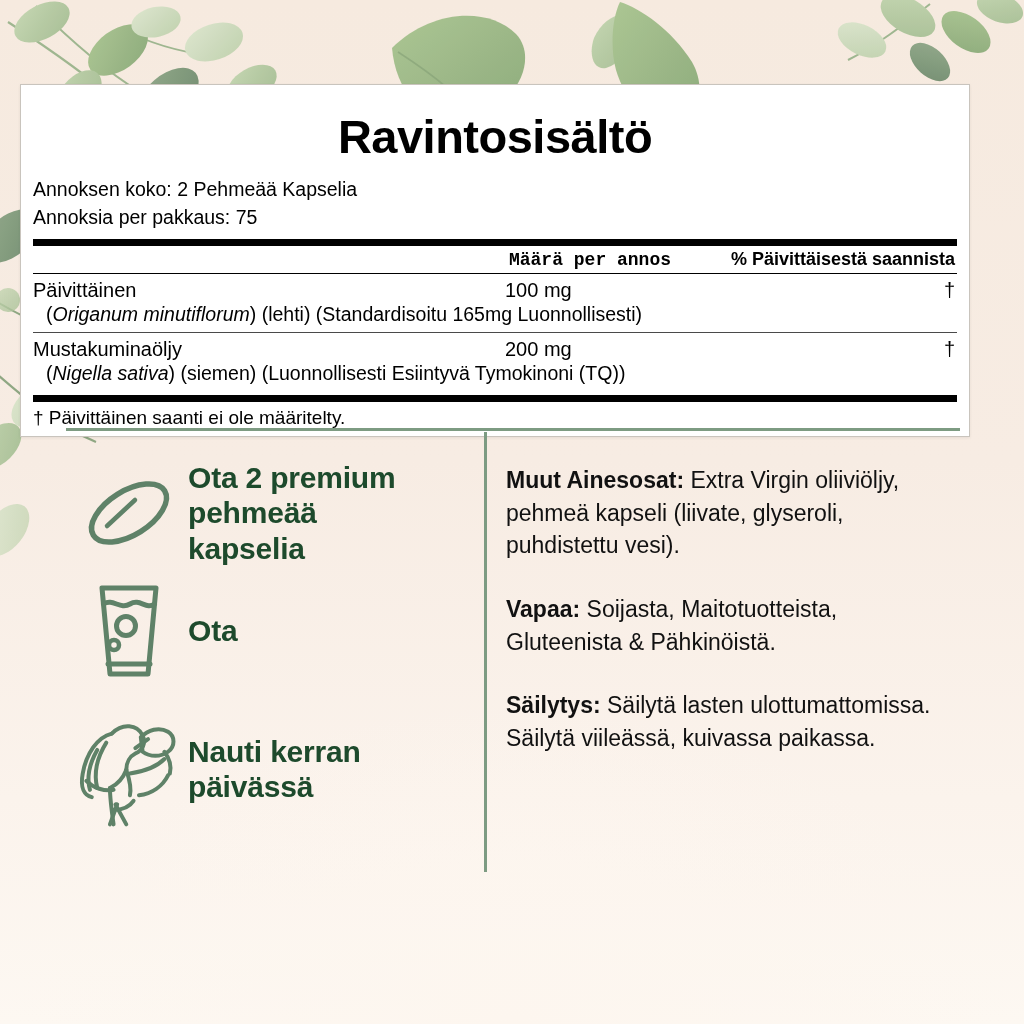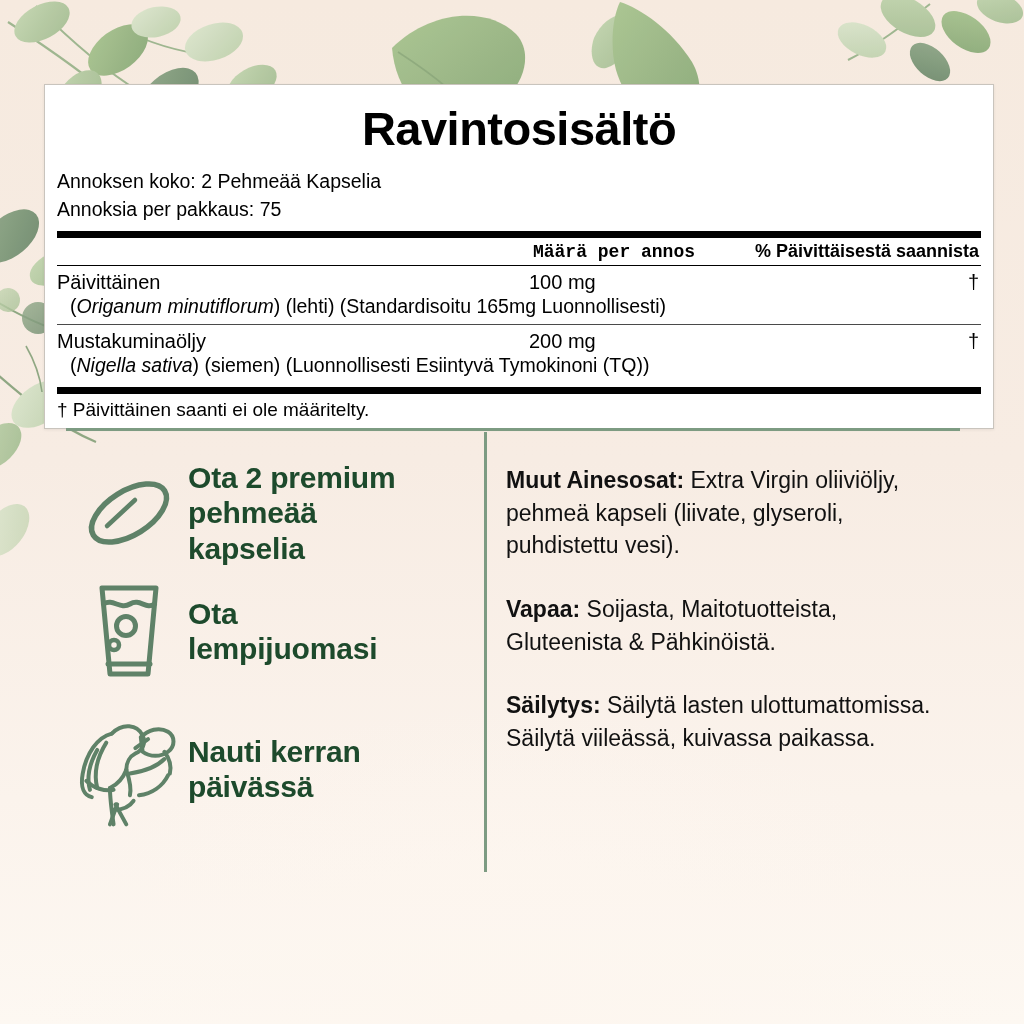--- a/index.html
+++ b/index.html
@@ -27,26 +27,26 @@
 
   #bg-leaves {
     position: absolute;
     inset: 0;
     pointer-events: none;
   }
 
   
   #facts-panel {
     position: absolute;
-    left: 44px;
+    left: 20px;
     top: 84px;
     width: 950px;
     background: #ffffff;
     border: 1px solid #c9c4bd;
-    padding: 0 12px 0 12px;
+    padding: 8px 12px 0 12px;
     box-shadow: 0 1px 3px rgba(0,0,0,0.07);
   }
 
   #facts-title {
     text-align: center;
     font-size: 47px;
     font-weight: bold;
     letter-spacing: -0.5px;
     padding-top: 16px;
     padding-bottom: 12px;
@@ -320,21 +320,20 @@
       <svg width="86" height="102" viewBox="0 0 86 102">
         <path d="M16 8 L70 8 L62 94 L24 94 Z" fill="none" stroke="#5f8268" stroke-width="5" stroke-linejoin="round"></path>
         <path d="M17.5 24 C 27 18, 34 30, 44 24 C 54 18, 60 30, 68.5 24" fill="none" stroke="#5f8268" stroke-width="5" stroke-linecap="round"></path>
         <path d="M22 84 L64 84" stroke="#5f8268" stroke-width="5" stroke-linecap="round"></path>
         <circle cx="40" cy="46" r="9.5" fill="none" stroke="#5f8268" stroke-width="5"></circle>
         <circle cx="28" cy="65" r="5" fill="none" stroke="#5f8268" stroke-width="4.5"></circle>
       </svg>
     </div>
     <div class="step-text">
       <div>Ota</div>
-      <div>lempijuomasi</div>
     </div>
   </div>
 
   <div class="howto-step" id="step-3">
     <div class="step-icon">
       <svg width="130" height="130" viewBox="0 0 130 130">
         <g fill="none" stroke="#5f8268" stroke-width="4.4" stroke-linecap="round" stroke-linejoin="round">
 
           <path d="M46 26 C 58 14, 74 16, 80 28 C 84 37, 80 44, 72 48
                    C 66 51, 62 58, 62 66"></path>

